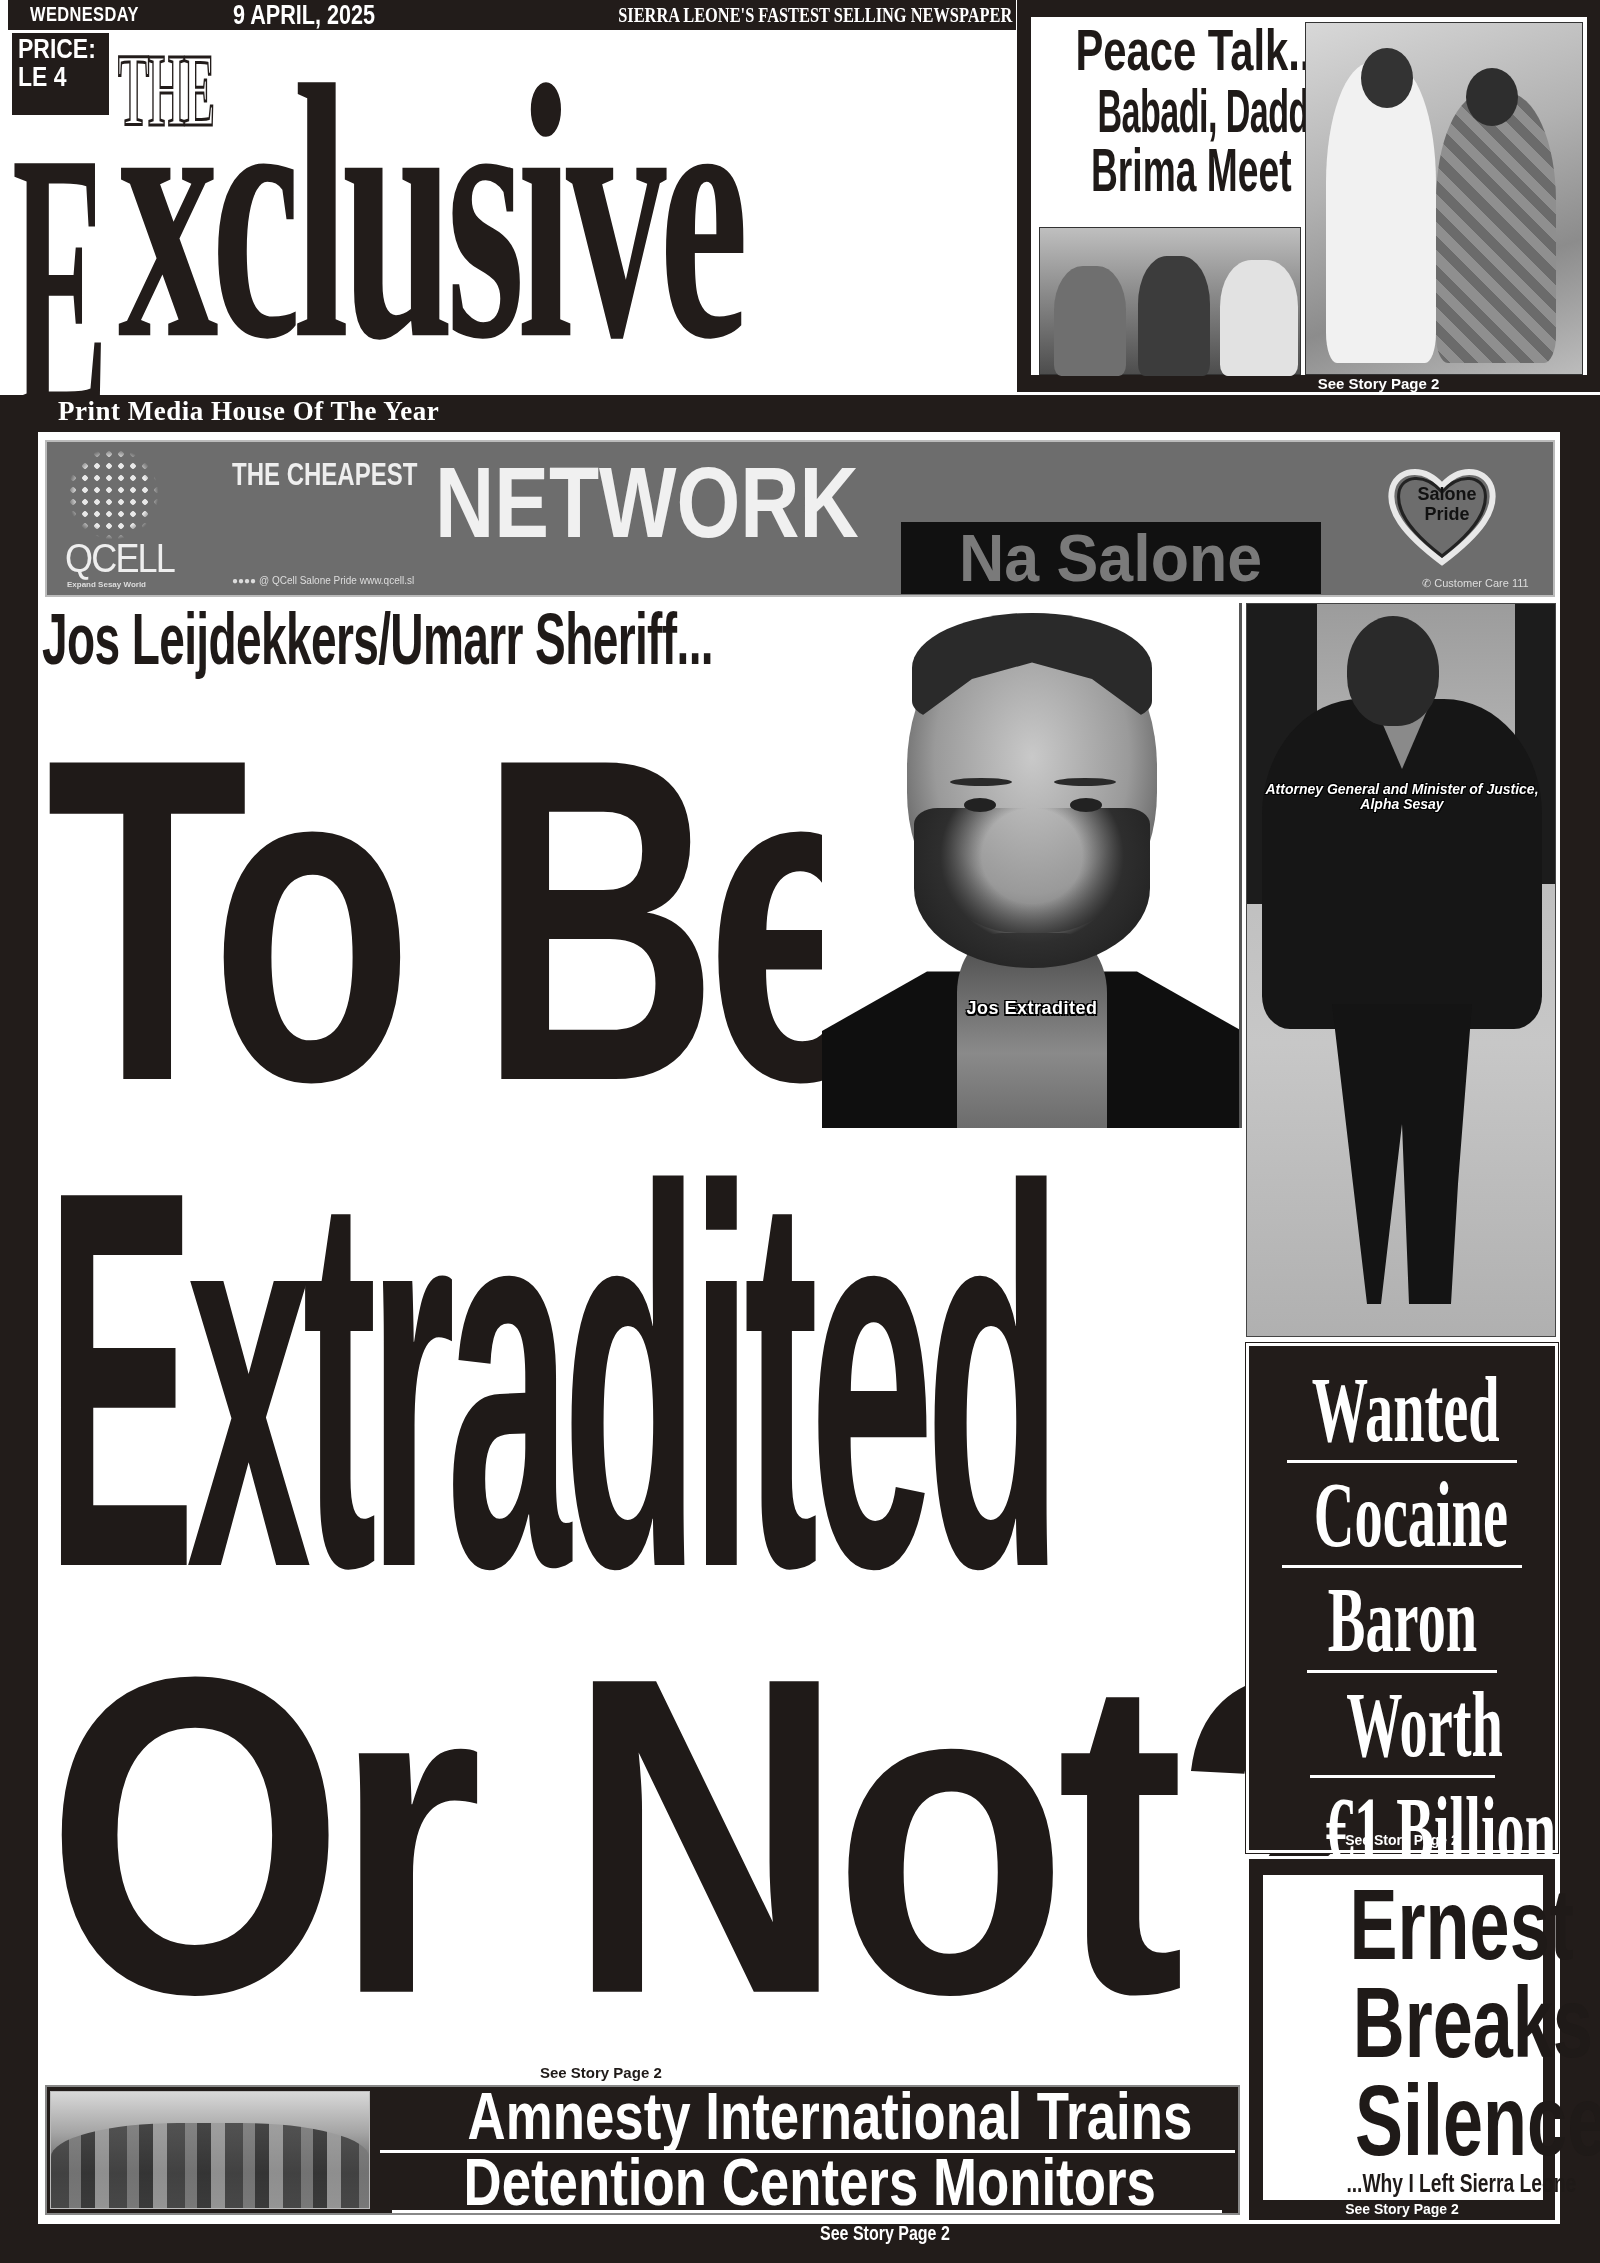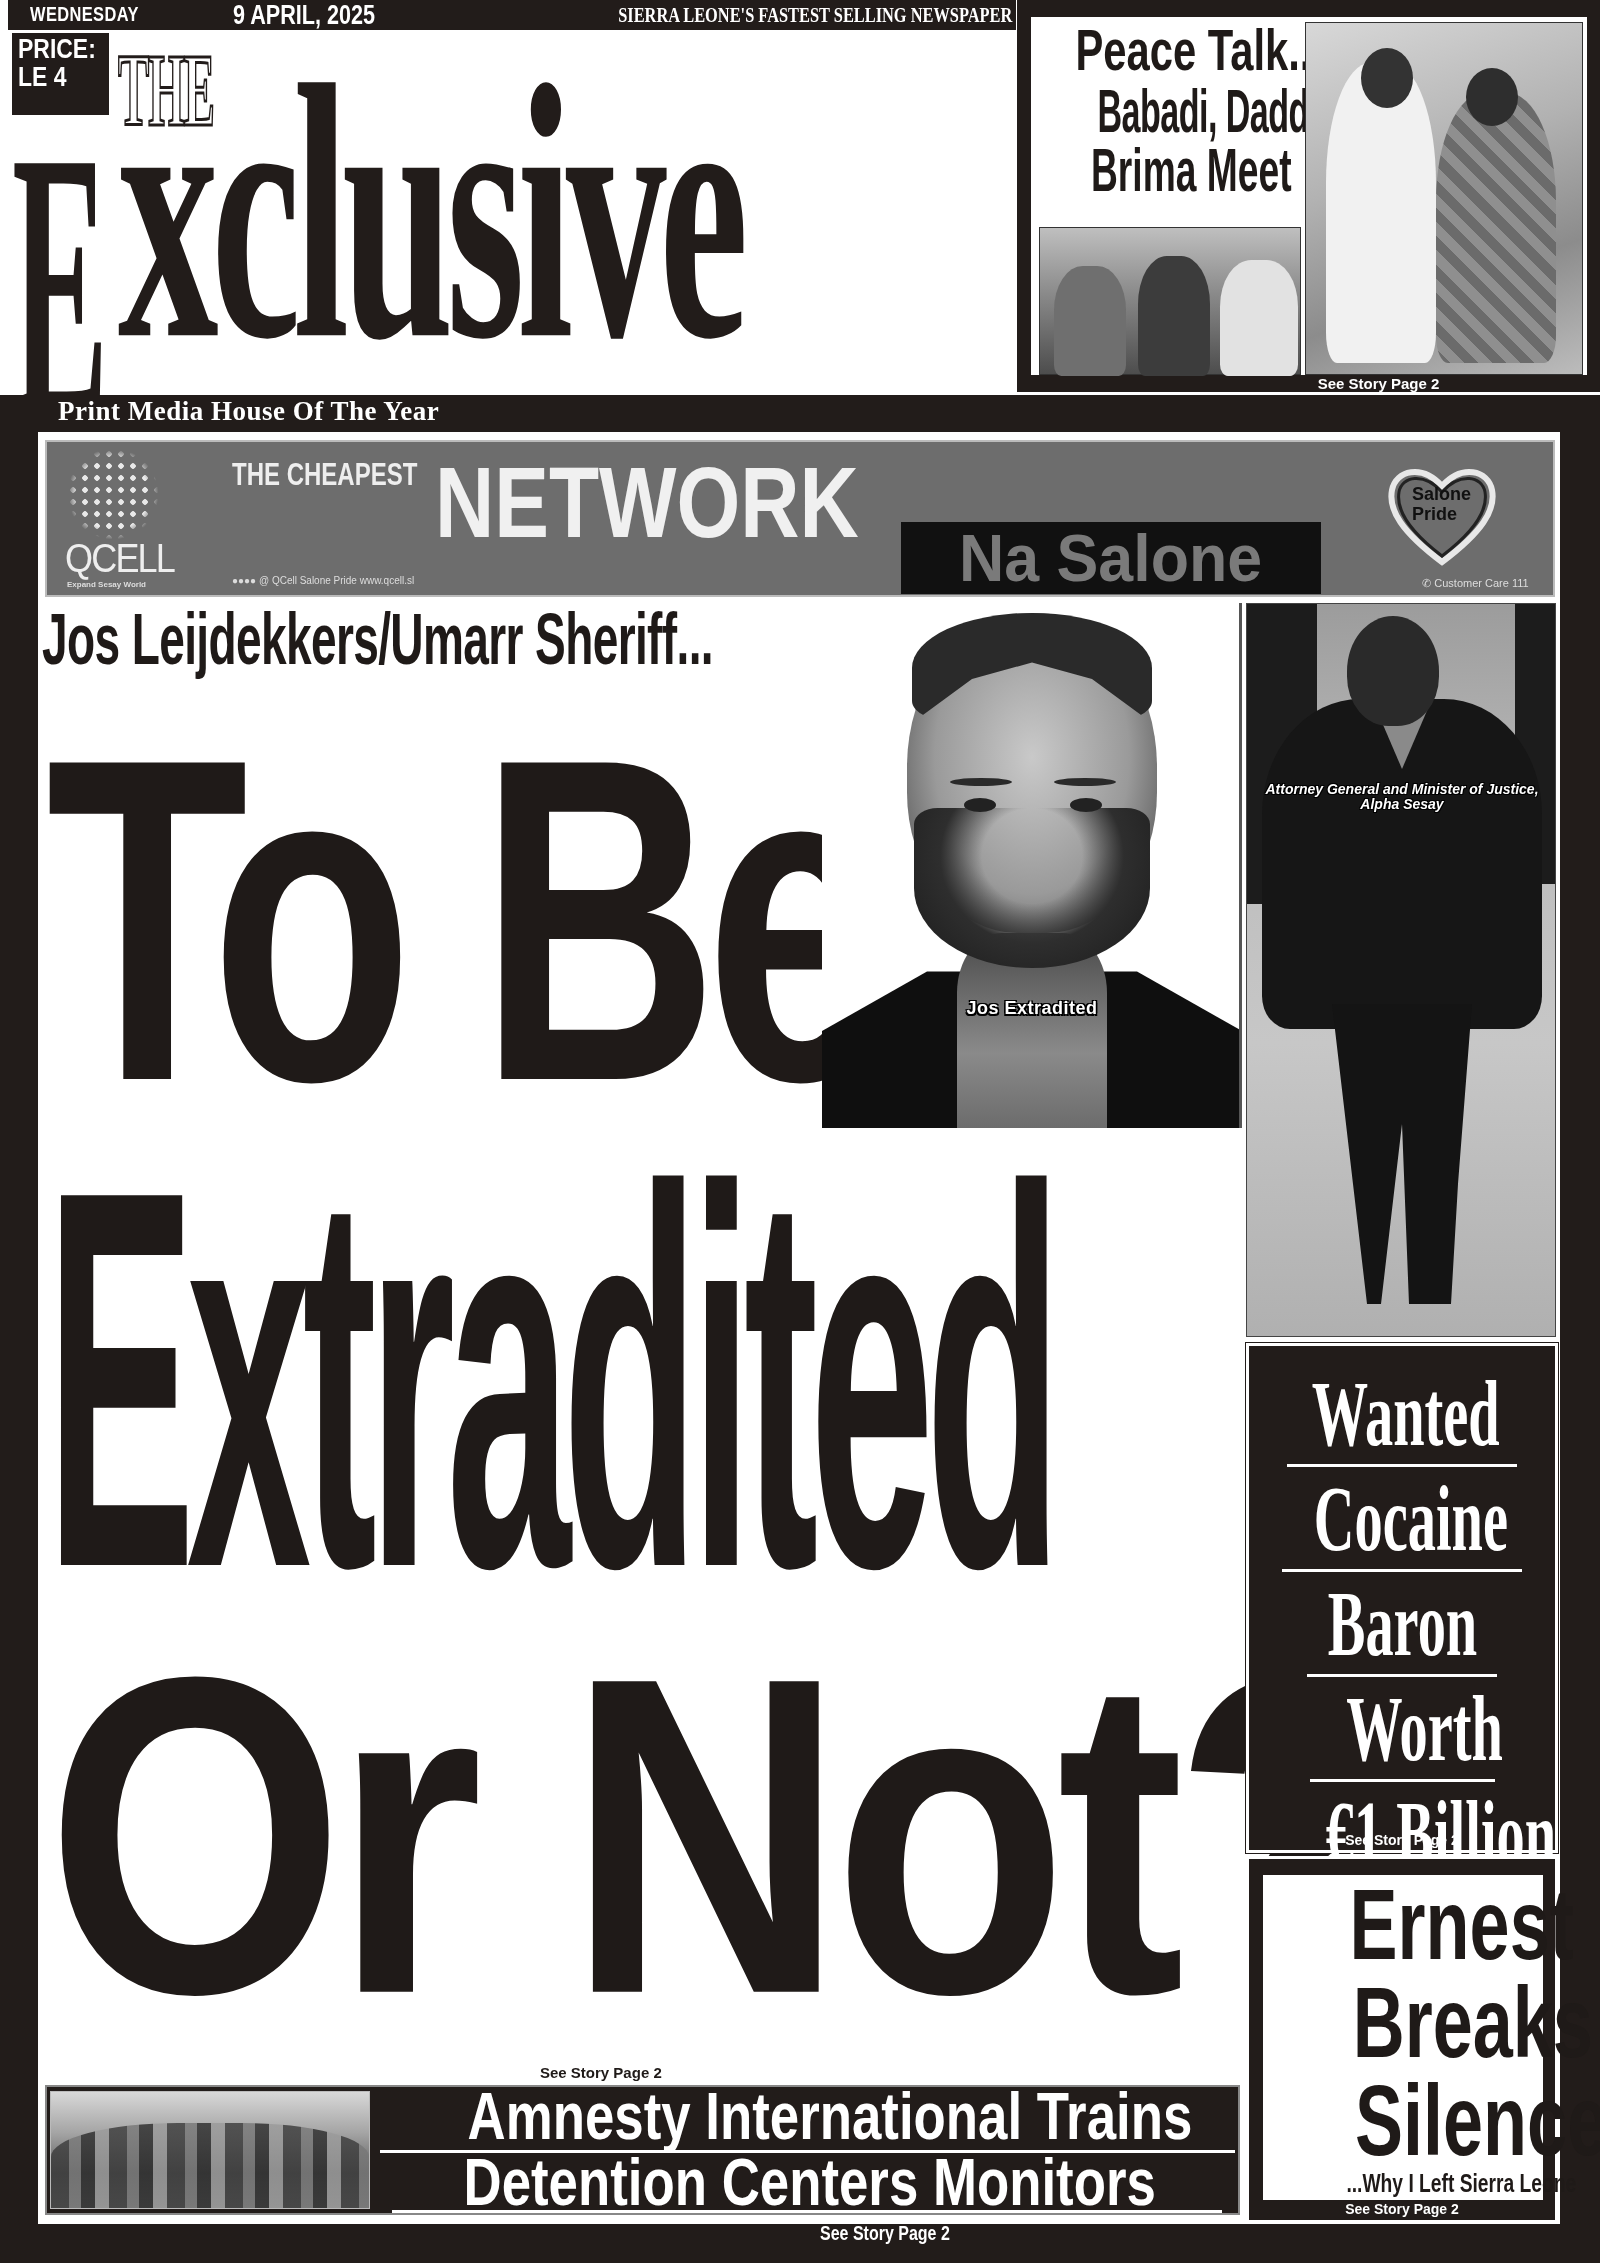--- a/index.html
+++ b/index.html
@@ -44,21 +44,21 @@
       background: radial-gradient(circle, #fff 2.5px, transparent 3px) 0 0/12px 12px; opacity: .85;
       -webkit-mask: radial-gradient(circle, #000 55%, transparent 70%); mask: radial-gradient(circle, #000 55%, transparent 70%); }
   #ad .brand { position:absolute; left: 18px; top: 96px; color: #eee; font: 40px/1 "Liberation Sans", sans-serif; letter-spacing: -2px; transform: scaleX(.9); transform-origin:left; }
   #ad .slogan { position:absolute; left: 20px; top: 138px; color: #ddd; font: bold 8px "Liberation Sans", sans-serif; }
   #ad .cheapest { position:absolute; left: 185px; top: 14px; color: #eee; font: bold 32px "Liberation Sans", sans-serif; transform: scaleX(.75); transform-origin:left; white-space:nowrap; }
   #ad .network { position:absolute; left: 388px; top: 10px; color: #f0f0f0; font: bold 100px/1 "Liberation Sans", sans-serif; transform: scaleX(.82); transform-origin:left; white-space:nowrap; }
   #ad .nasalone { position:absolute; left: 854px; top: 80px; width: 420px; height: 72px; background: #111; color: #7a7a7a; font: bold 66px/72px "Liberation Sans", sans-serif; text-align:center; white-space:nowrap; }
   #ad .nasalone span { display:inline-block; transform: scaleX(.95); }
   #ad .social { position:absolute; left: 185px; top: 133px; color: #ddd; font: 10px "Liberation Sans", sans-serif; white-space:nowrap; }
   #ad .heart { position:absolute; left: 1335px; top: 18px; width: 120px; height: 110px; }
-  #ad .pride { position:absolute; left: 1365px; top: 42px; width: 70px; text-align:left; color:#111; font: bold 18px/20px "Liberation Sans", sans-serif; }
+  #ad .pride { position:absolute; left: 1365px; top: 42px; width: 70px; text-align:center; color:#111; font: bold 18px/20px "Liberation Sans", sans-serif; }
   #ad .care { position:absolute; left: 1375px; top: 135px; color: #ddd; font: 11px "Liberation Sans", sans-serif; white-space:nowrap; }
 
   
   #kicker { left: 42px; top: 603px; font: bold 72px/1 "Liberation Sans", sans-serif; color:#1f1a18; transform: scaleX(0.64); transform-origin: left top; white-space: nowrap; letter-spacing: -1px; }
 
   
   .hline { position: absolute; left: 46px; color: #1f1a18; font-family: "Liberation Sans", sans-serif; font-weight: bold; white-space: nowrap; transform-origin: left top; line-height: 1; }
   #h1 { top: 690px; font-size: 460px; transform: scaleX(0.72) scaleY(1.0); letter-spacing: -18px; }
   #h2 { top: 1110px; font-size: 560px; transform: scaleX(0.40) scaleY(0.96); letter-spacing: -22px; }
   #h3 { top: 1610px; font-size: 480px; transform: scaleX(0.80) scaleY(0.94); letter-spacing: -14px; }
@@ -206,21 +206,21 @@
   <div class="guard-l"></div>
   <div class="guard-r"></div>
   <div class="body"></div>
   <div class="shirt"></div>
   <div class="head"></div>
   <div class="legs"></div>
   <div class="caption">Attorney General and Minister of Justice, Alpha Sesay</div>
 </div>
 
 <div id="wanted" class="abs">
-  <div style="padding-top:20px;">
+  <div style="padding-top:8px;margin-top:8px;">
     <span class="line" style="font-size:94px;"><span>Wanted</span></span>
     <div class="rule" style="width:230px;"></div>
     <span class="line" style="font-size:94px;"><span>Cocaine</span></span>
     <div class="rule" style="width:240px;"></div>
     <span class="line" style="font-size:94px;"><span>Baron</span></span>
     <div class="rule" style="width:190px;"></div>
     <span class="line" style="font-size:94px;text-align:right;"><span>Worth</span></span>
     <div class="rule" style="width:185px;"></div>
     <span class="line" style="font-size:94px;"><span>€1 Billion</span></span>
     <div class="rule" style="width:295px;"></div>

